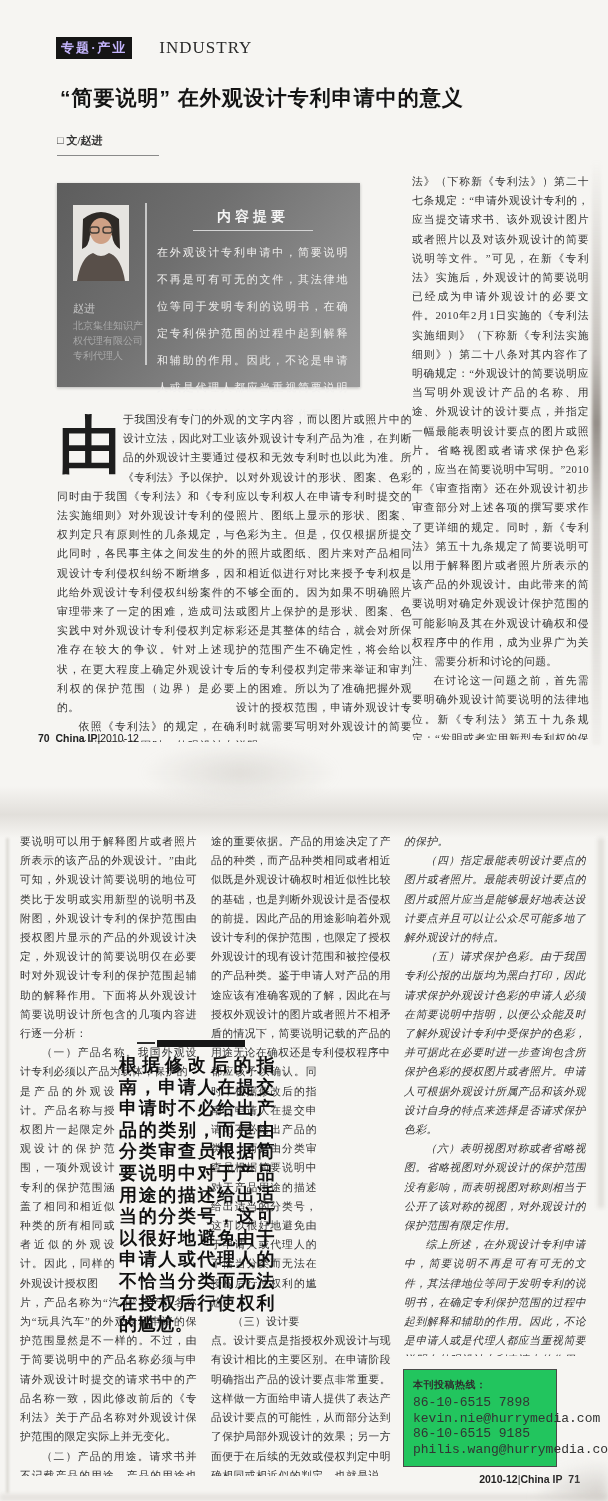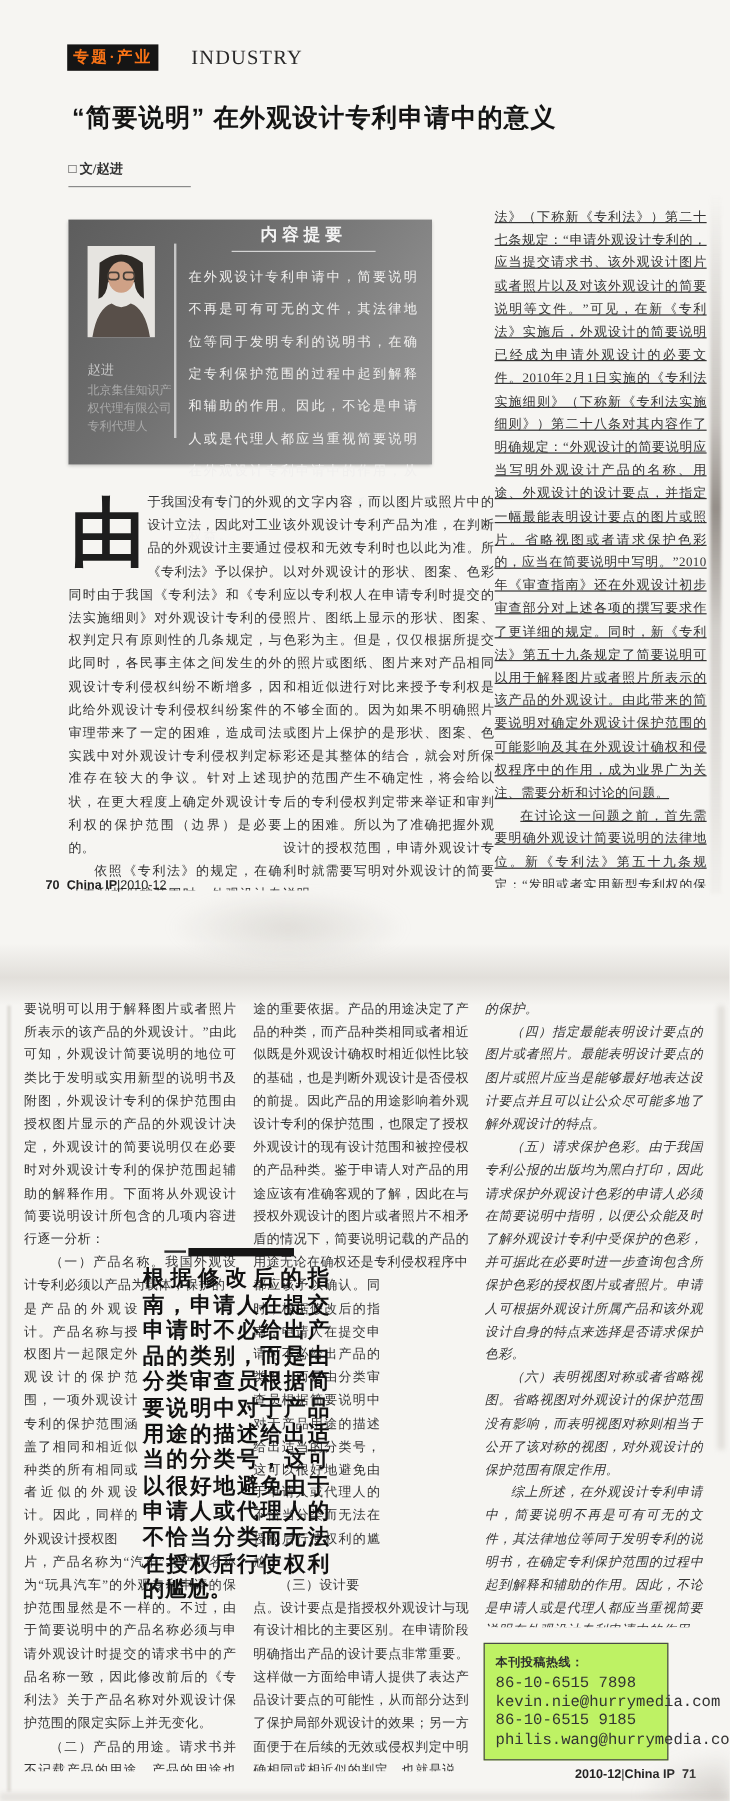--- a/index.html
+++ b/index.html
@@ -1,39 +1,39 @@
 <!DOCTYPE html>
 <html><head>
 <meta charset="utf-8">
 <style>
   html,body{margin:0;padding:0;}
   body{width:608px;height:1501px;position:relative;background:#f6f5f2;overflow:hidden;
        font-family:"Liberation Serif","DejaVu Serif",serif;color:#3b3b3b;}
   .abs{position:absolute;}
   
   .hdr{left:56px;top:37px;display:flex;align-items:center;gap:4px;}
-  .hdr-tag{background:#151515;color:#f97316;font-family:"Liberation Serif",serif;
+  .hdr-tag{background:#151515;color:#c4b5fd;font-family:"Liberation Serif",serif;
            font-weight:bold;font-size:13px;padding:2px 5px;letter-spacing:2px;}
   .hdr-sec{font-family:"Liberation Serif",serif;font-size:17px;letter-spacing:1px;color:#2a2a2a;margin-left:23px;}
   .title{left:60px;top:84px;width:520px;font-family:"Liberation Sans","DejaVu Sans",sans-serif;
          font-weight:bold;font-size:21px;letter-spacing:1px;color:#141414;}
   .byline{left:57px;top:133px;font-size:11px;font-weight:bold;color:#333;
           border-bottom:1px solid #8a8a8a;padding-bottom:7px;width:102px;}
   
   .infobox{left:57px;top:183px;width:303px;height:204px;
            background:linear-gradient(128deg,#5d5d5d 0%,#6f6f6f 38%,#8b8b8b 75%,#9a9a9a 100%);
            box-shadow:0 1px 3px rgba(0,0,0,.25);}
   .photo{position:absolute;left:16px;top:22px;width:56px;height:76px;background:#e4e2de;overflow:hidden;}
   .photo svg{display:block;}
   .pname{position:absolute;left:16px;top:118px;font-size:11px;color:#c4c4c4;
          font-family:Liberation Mono, monospace;}
   .paffil{position:absolute;left:16px;top:135px;width:76px;font-size:10px;line-height:15px;
           color:#a9a9a9;font-family:"Liberation Sans",sans-serif;word-break:break-all;}
   .ibox-div{position:absolute;left:88px;top:20px;width:2px;height:162px;background:#d8d8d8;opacity:.85;}
-  .ibox-right{position:absolute;left:100px;top:4px;width:192px;}
+  .ibox-right{position:absolute;left:100px;top:25px;width:192px;}
   .ibox-title{font-family:"Liberation Serif",serif;font-weight:bold;font-size:14px;color:#f4f4f4;
               text-align:center;letter-spacing:4px;padding-bottom:4px;border-bottom:1px solid #d5d5d5;
               width:120px;margin:0 auto 8px auto;}
   .ibox-text{font-family:"Liberation Sans","DejaVu Sans",sans-serif;font-size:11px;line-height:27px;
              letter-spacing:1.6px;color:#f0efee;text-align:justify;word-break:break-all;}
   
   .col{position:absolute;text-align:justify;word-break:break-all;font-size:10.8px;
        line-height:19.2px;letter-spacing:.4px;color:#343434;overflow:hidden;}
   .col p{margin:0;}
   .indent{text-indent:2em;}
@@ -47,21 +47,21 @@
              text-align:justify;word-break:break-all;}
   .quote-bar{height:7px;width:88px;background:#161616;margin:0 0 8px 38px;}
   .quote-bar-thin{position:absolute;left:18px;top:2px;width:18px;height:2px;background:#2c2c2c;}
   
   .foot{font-family:"Liberation Sans","DejaVu Sans",sans-serif;font-size:10.5px;color:#222;}
   .foot1{left:38px;top:732px;}
   .foot2{left:440px;top:1473px;width:140px;text-align:right;}
   .foot b{font-weight:bold;}
   .brand{font-weight:bold;letter-spacing:0;}
   
-  .contact{left:403px;top:1369px;width:134px;border:1.5px solid #4a4a4a;background:#bef264;
+  .contact{left:403px;top:1369px;width:134px;border:1.5px solid #4a4a4a;background:#22c55e;
            padding:8px 9px 9px 9px;}
   .contact .ct{font-size:10px;font-weight:bold;color:#2e2e2e;margin-bottom:3px;letter-spacing:.5px;}
   .contact .cl{font-family:"Liberation Mono","DejaVu Sans Mono",monospace;font-size:13px;
                line-height:15.5px;color:#333;white-space:nowrap;}
   
   .seam{left:0;top:786px;width:608px;height:52px;
         background:linear-gradient(to bottom,rgba(236,234,230,0),rgba(209,205,199,.55) 55%,rgba(244,242,239,0));}
   .smudge{left:140px;top:742px;width:200px;height:62px;border-radius:50%;
           background:radial-gradient(ellipse,rgba(190,186,180,.4),rgba(190,186,180,0) 70%);filter:blur(5px);}
   .edge-r1{left:592px;top:160px;width:9px;height:585px;filter:blur(1.5px);
@@ -110,21 +110,21 @@
   <div class="dropcap">由</div>
   <p>于我国没有专门的外观设计立法，因此对工业品的外观设计主要通过《专利法》予以保护。同时由于我国《专利法》和《专利法实施细则》对外观设计专利的侵权判定只有原则性的几条规定，与此同时，各民事主体之间发生的外观设计专利侵权纠纷不断增多，因此给外观设计专利侵权纠纷案件的审理带来了一定的困难，造成司法实践中对外观设计专利侵权判定标准存在较大的争议。针对上述现状，在更大程度上确定外观设计专利权的保护范围（边界）是必要的。</p>
   <p class="indent">依照《专利法》的规定，在确认专利权保护范围时，外观设计专利不像发明等要求填写独立权利要求部分</p>
 </div>
 
 <div class="abs col" style="left:236px;top:410px;width:176px;height:332px;">
   <p>的文字内容，而以图片或照片中的该外观设计专利产品为准，在判断侵权和无效专利时也以此为准。所以对外观设计的形状、图案、色彩应以专利权人在申请专利时提交的照片、图纸上显示的形状、图案、色彩为主。但是，仅仅根据所提交的照片或图纸、图片来对产品相同和相近似进行对比来授予专利权是不够全面的。因为如果不明确照片或图片上保护的是形状、图案、色彩还是其整体的结合，就会对所保护的范围产生不确定性，将会给以后的专利侵权判定带来举证和审判上的困难。所以为了准确把握外观设计的授权范围，申请外观设计专利时就需要写明对外观设计的简要说明。</p>
 
 </div>
 
-<div class="abs col" style="left:412px;top:172px;width:177px;height:568px;text-decoration:underline;">
+<div class="abs col" style="left:412px;top:172px;width:177px;height:568px;">
   <p>法》（下称新《专利法》）第二十七条规定：“申请外观设计专利的，应当提交请求书、该外观设计图片或者照片以及对该外观设计的简要说明等文件。”可见，在新《专利法》实施后，外观设计的简要说明已经成为申请外观设计的必要文件。2010年2月1日实施的《专利法实施细则》（下称新《专利法实施细则》）第二十八条对其内容作了明确规定：“外观设计的简要说明应当写明外观设计产品的名称、用途、外观设计的设计要点，并指定一幅最能表明设计要点的图片或照片。省略视图或者请求保护色彩的，应当在简要说明中写明。”2010年《审查指南》还在外观设计初步审查部分对上述各项的撰写要求作了更详细的规定。同时，新《专利法》第五十九条规定了简要说明可以用于解释图片或者照片所表示的该产品的外观设计。由此带来的简要说明对确定外观设计保护范围的可能影响及其在外观设计确权和侵权程序中的作用，成为业界广为关注、需要分析和讨论的问题。</p>
   <p class="indent">在讨论这一问题之前，首先需要明确外观设计简要说明的法律地位。新《专利法》第五十九条规定：“发明或者实用新型专利权的保护范围以其权利要求的内容为准，说明书及附图可以用以解释权利要求。外观设计专利权的保护范围以表示在图片或者照片中的该产品的外观设计为准，简</p>
 </div>
 
 <div class="abs foot foot1">
   <b>70</b>&nbsp;
   <span class="brand">China IP</span><span>|</span><span>2010-12</span>
 </div>
 
 <div class="abs seam"></div>

